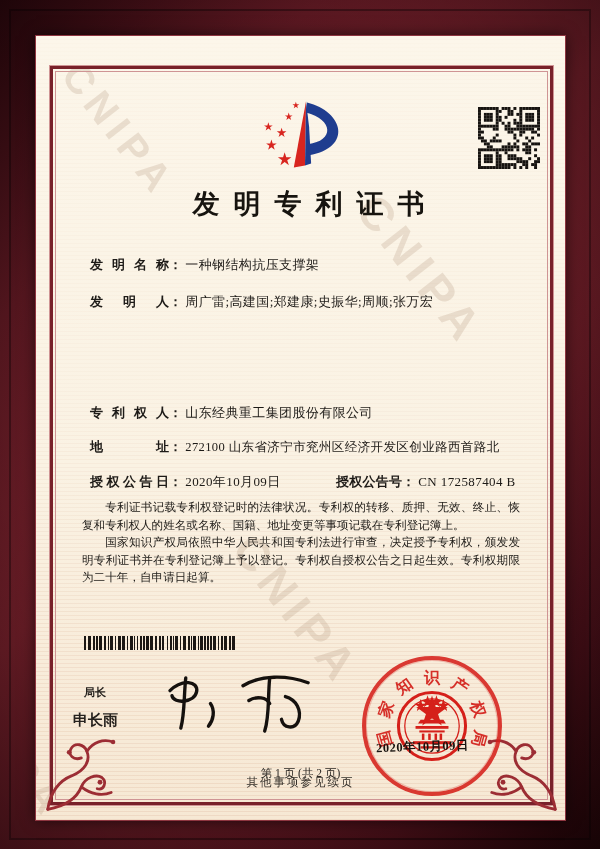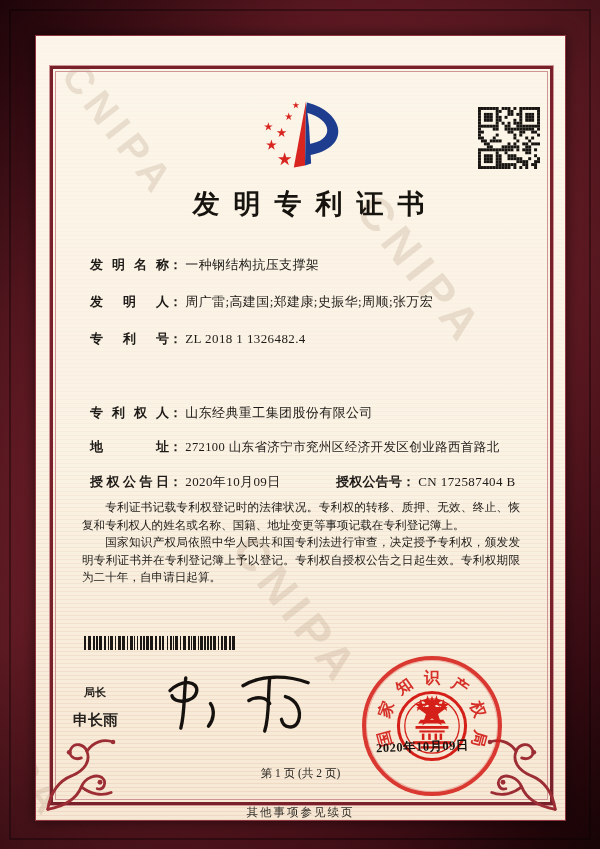--- a/index.html
+++ b/index.html
@@ -67,21 +67,21 @@
   .seal{position:absolute;left:326px;top:620px;width:132px;height:132px;border-radius:50%;
     border:4px solid rgba(213,32,26,.88);box-shadow:inset 0 0 0 1px rgba(213,32,26,.25);}
   .seal-char{position:absolute;left:50%;top:50%;font-size:16px;font-weight:700;color:rgba(211,30,25,.92);
     font-family:"Liberation Sans","DejaVu Sans",sans-serif;
     transform:translate(-50%,-50%) rotate(var(--a)) translateY(-48px);}
   .emblem{position:absolute;left:50%;top:50%;width:76px;height:76px;transform:translate(-50%,-50%);}
   .seal-date{position:absolute;left:340px;top:702px;width:130px;font-size:12.5px;font-weight:700;
     color:#171310;letter-spacing:.5px;transform:rotate(-2deg);white-space:nowrap;}
 
   .page-no{position:absolute;left:0;top:730px;width:100%;text-align:center;font-size:11.5px;color:#2a2622;}
-  .footer-note{position:absolute;left:0;top:769px;width:100%;text-align:center;font-size:11.5px;color:#35302a;letter-spacing:2px;}
+  .footer-note{position:absolute;left:0;top:739px;width:100%;text-align:center;font-size:11.5px;color:#35302a;letter-spacing:2px;}
 </style>
 </head>
 <body>
 
 <div class="frame"></div>
 
 <div class="paper">
 
   <div class="wm" style="left:52px;top:18px;font-size:40px;">CNIPA</div>
   <div class="wm" style="left:352px;top:148px;font-size:46px;">CNIPA</div>
@@ -370,24 +370,20 @@
   <h1 class="title">发明专利证书</h1>
 
   <div class="row" style="top:220px;">
     <span class="lab">发明名称</span><span class="colon">：</span>
     <span class="val">一种钢结构抗压支撑架</span>
   </div>
   <div class="row" style="top:257px;">
     <span class="lab">发明人</span><span class="colon">：</span>
     <span class="val">周广雷;高建国;郑建康;史振华;周顺;张万宏</span>
   </div>
-  <div class="row" style="top:294px;">
-    <span class="lab">专利号</span><span class="colon">：</span>
-    <span class="val">ZL 2018 1 1326482.4</span>
-  </div>
   <div class="row" style="top:368px;">
     <span class="lab">专利权人</span><span class="colon">：</span>
     <span class="val">山东经典重工集团股份有限公司</span>
   </div>
   <div class="row" style="top:402px;">
     <span class="lab">地址</span><span class="colon">：</span>
     <span class="val" style="font-size:12.5px;">272100 山东省济宁市兖州区经济开发区创业路西首路北</span>
   </div>
   <div class="row" style="top:437px;">
     <span class="lab">授权公告日</span><span class="colon">：</span>

